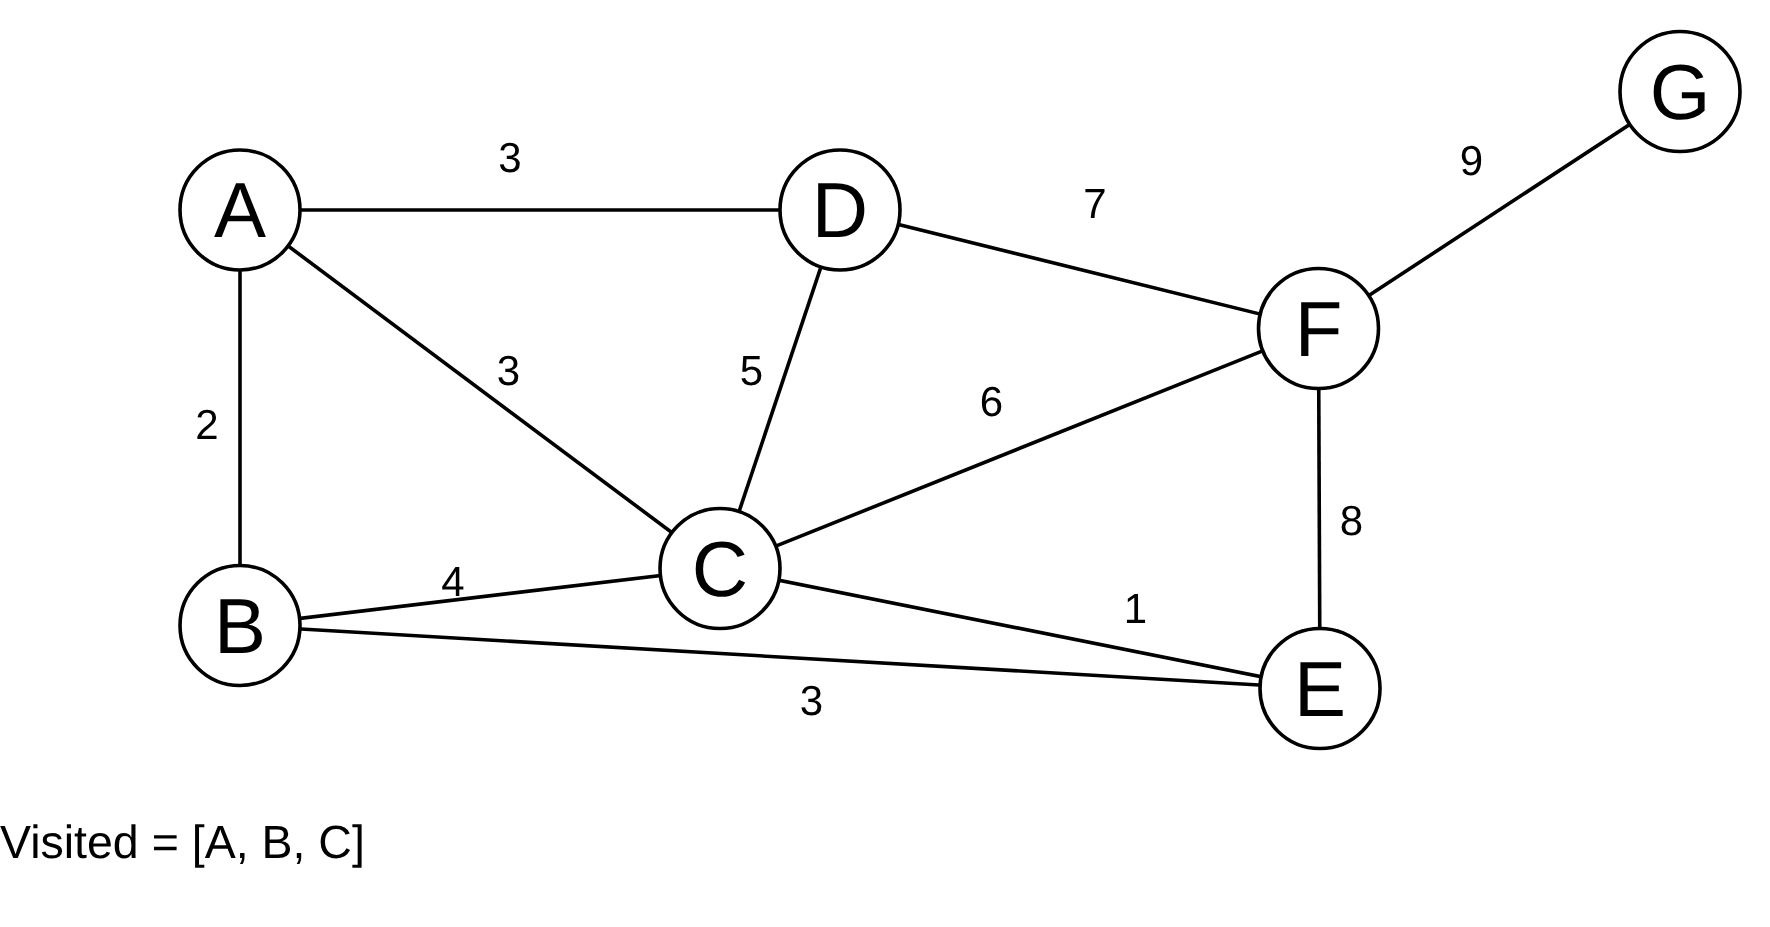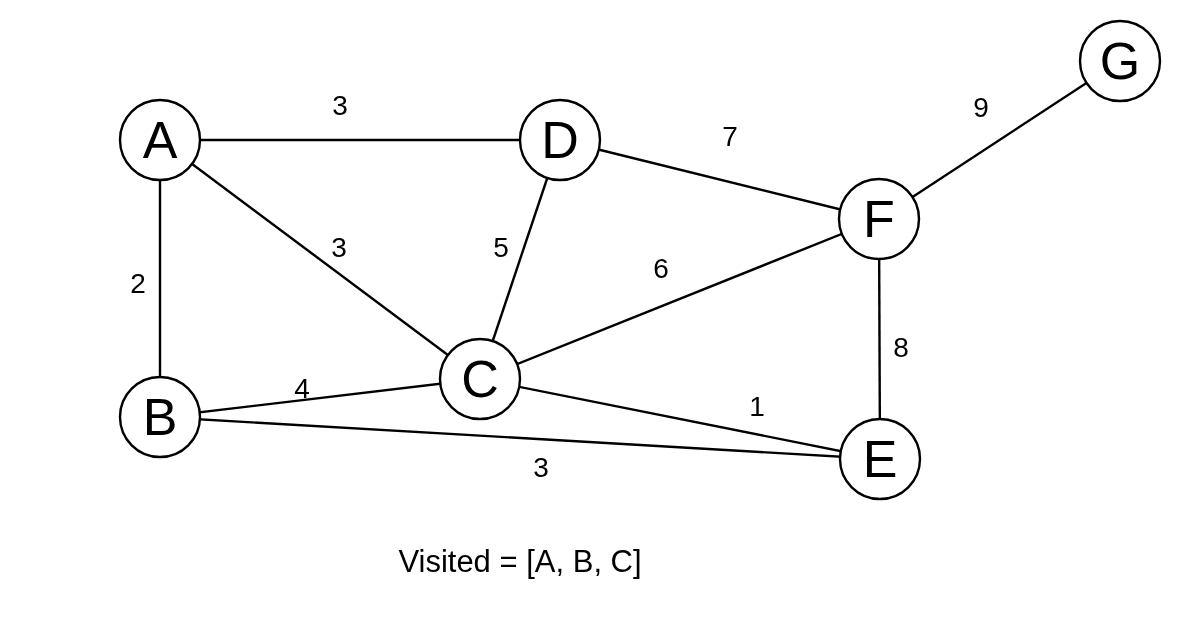--- a/index.html
+++ b/index.html
@@ -38,21 +38,21 @@
     font-family: "Liberation Sans", sans-serif;
     font-size: 28px;
     fill: #000000;
     text-anchor: middle;
   }
   .caption {
     position: absolute;
     left: 0;
     top: 544px;
     width: 1040px;
-    text-align: center;
+    text-align: left;
     font-size: 31px;
     color: #000000;
   }
 </style>
 </head>
 <body>
 
 <div class="canvas">
   <svg class="graph" width="1180" height="618" viewBox="0 0 1180 618" id="graph-svg">
       <line x1="160" y1="140" x2="560" y2="140" stroke="#000000" stroke-width="2.4" class="edge-line"></line>

